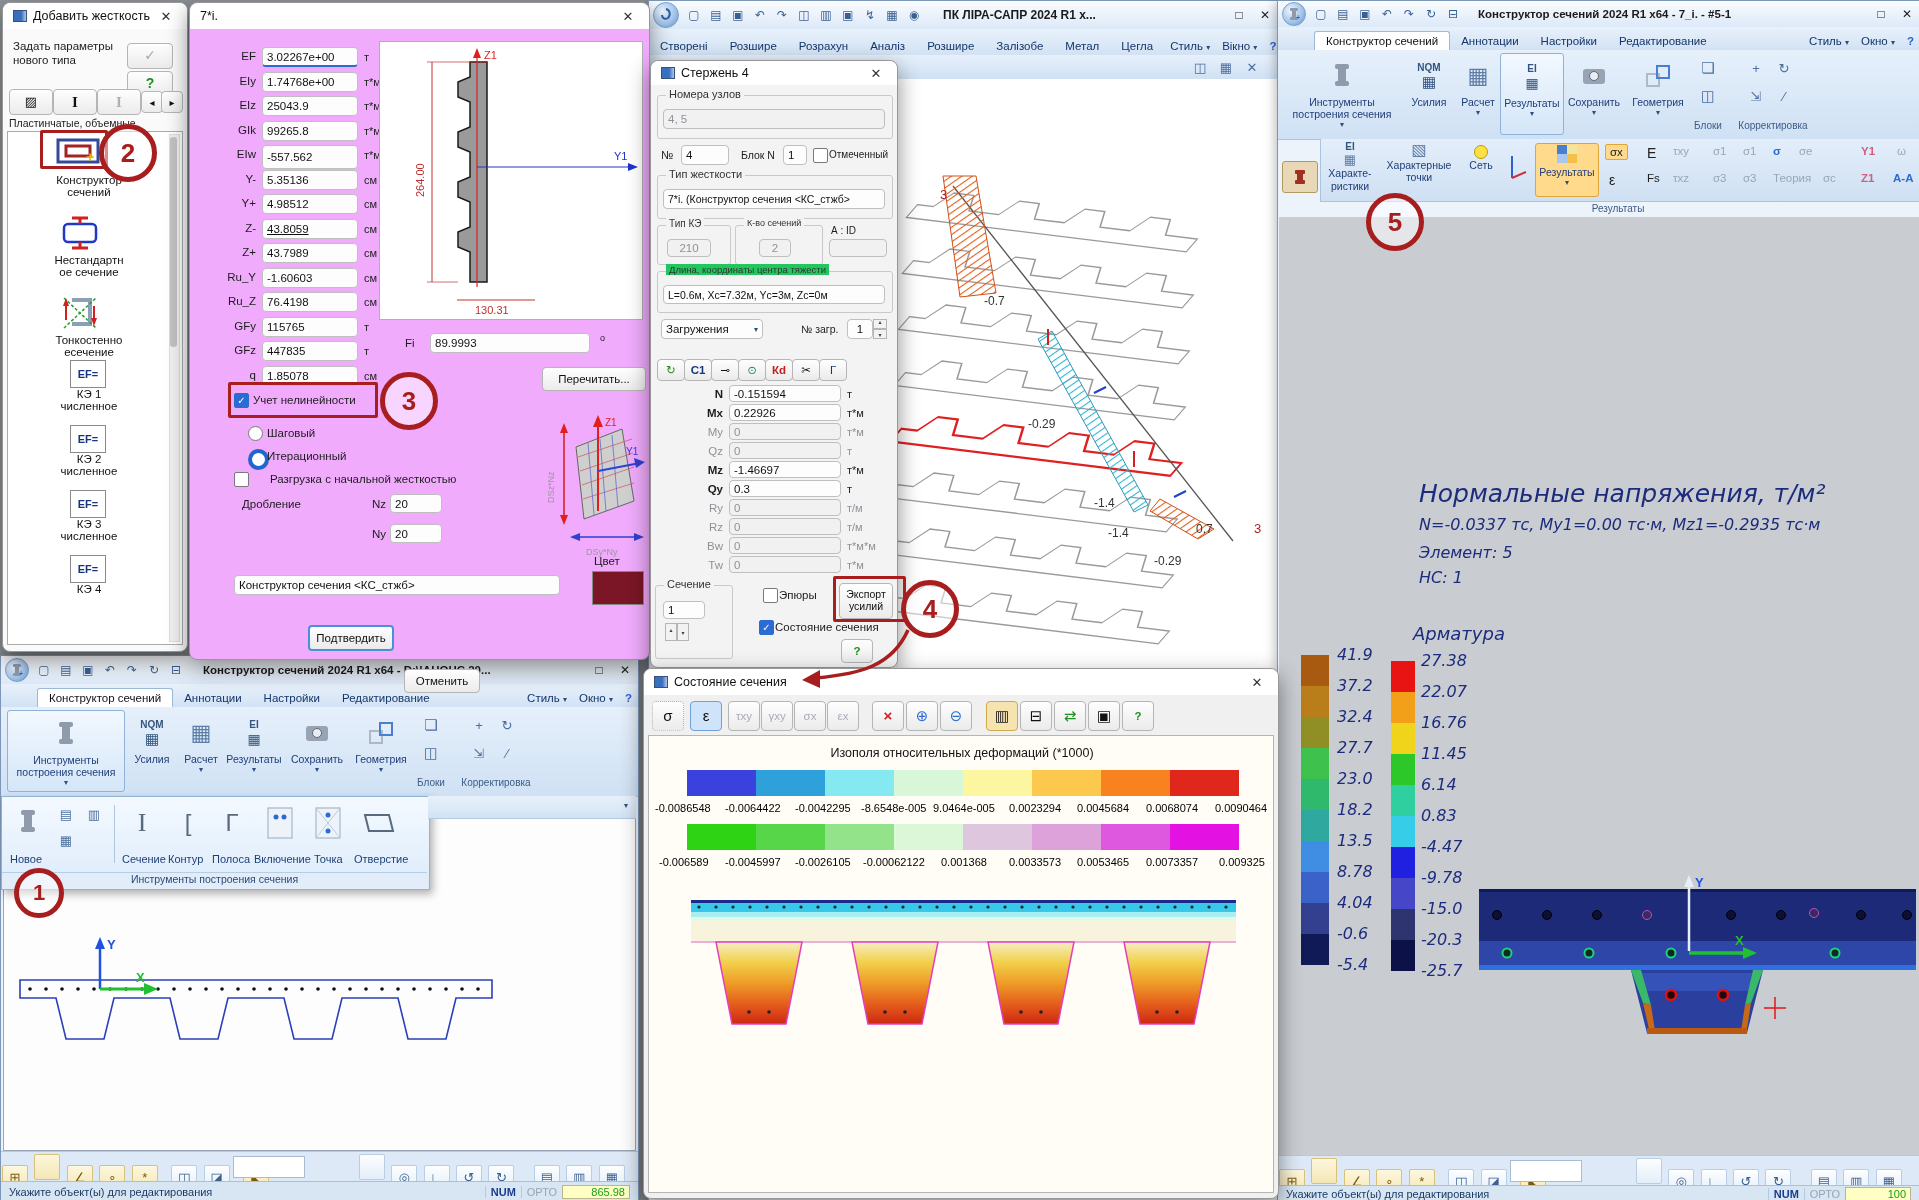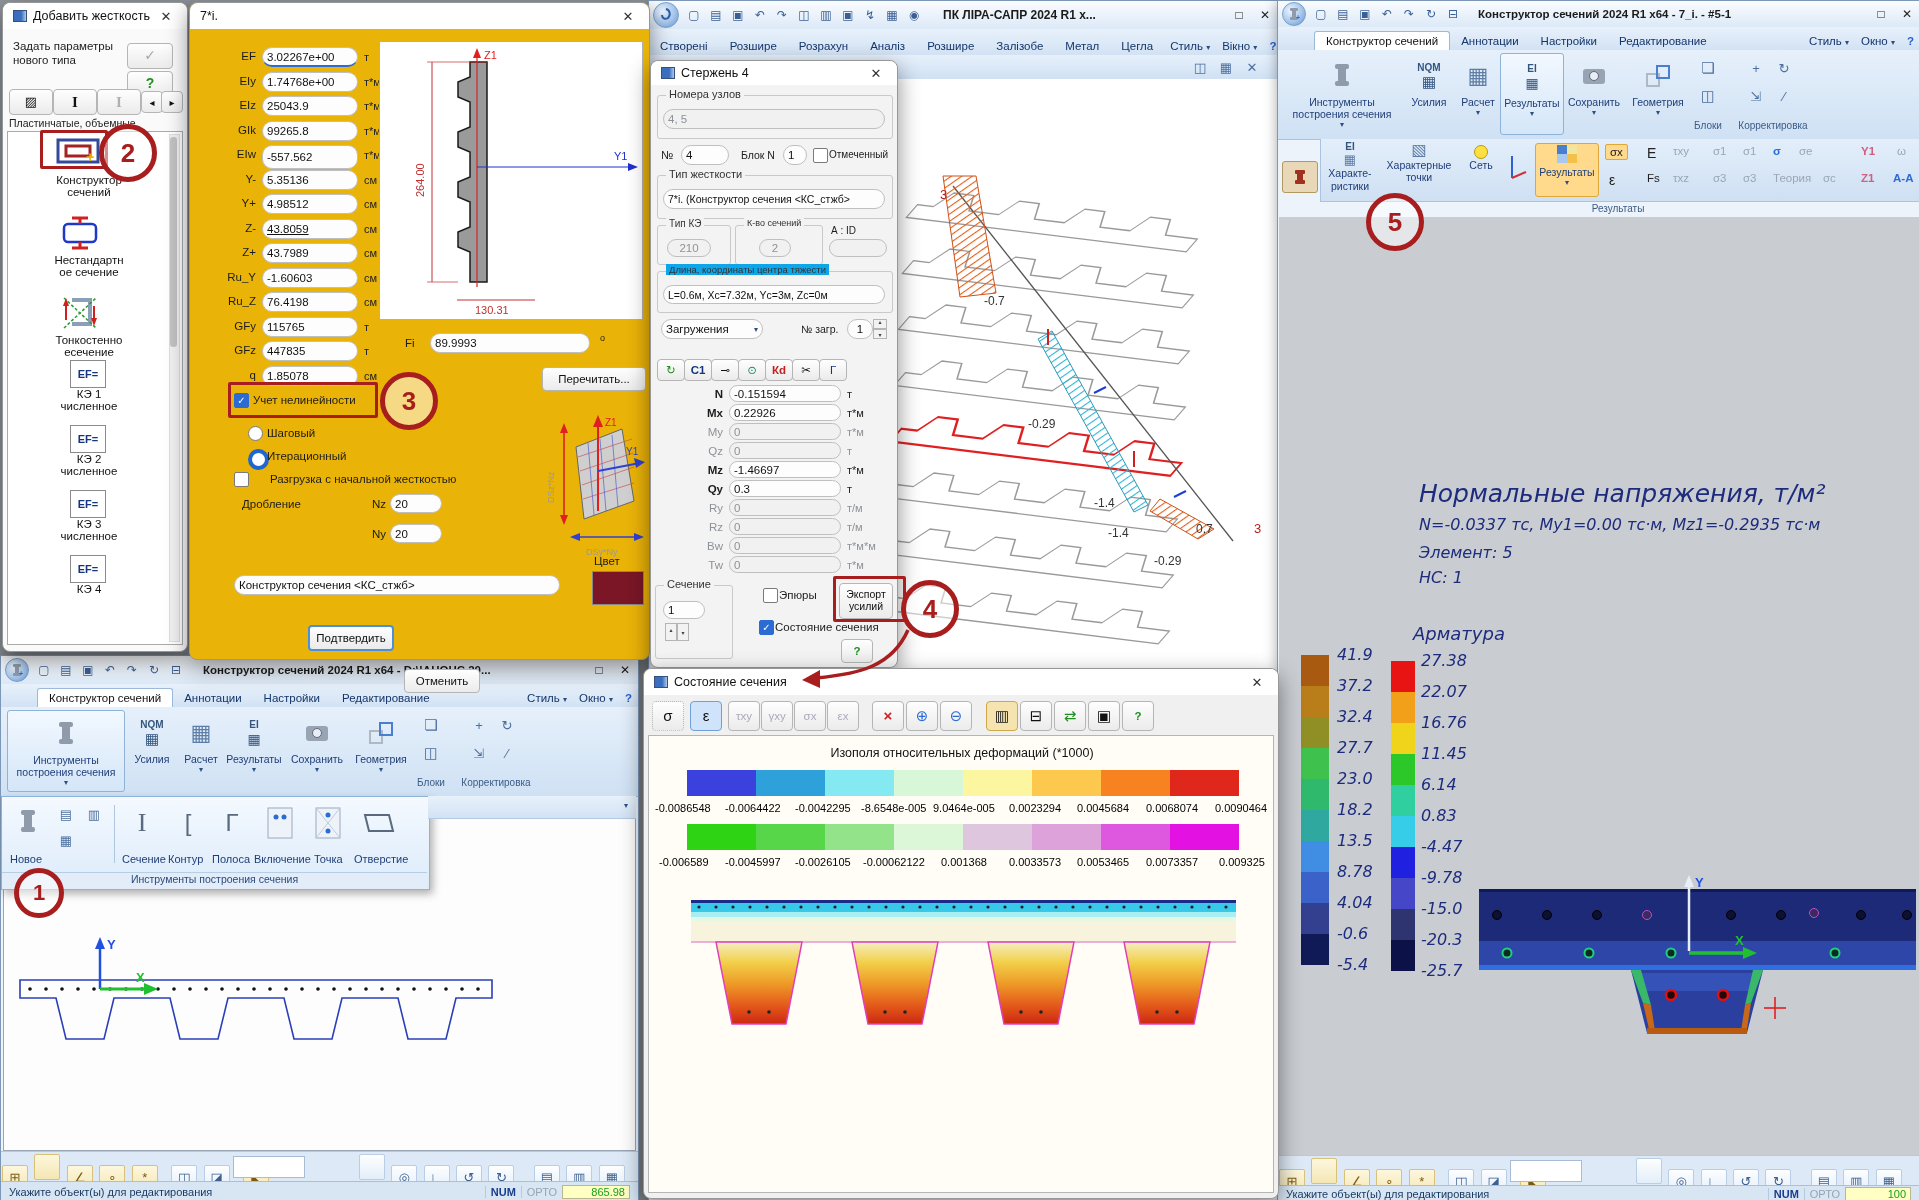--- a/index.html
+++ b/index.html
@@ -24,21 +24,21 @@
   .dd{font-size:8px;color:#2d4f80;}
   
   .dlg{position:absolute;background:#f5f5f5;border:1px solid #979797;border-radius:8px;box-shadow:0 8px 22px rgba(0,0,0,.45);}
   .dt{position:absolute;left:0;right:0;top:0;height:26px;background:#fff;border-radius:8px 8px 0 0;display:flex;align-items:center;padding:0 10px;font-size:12.5px;color:#111;box-sizing:border-box;}
   .dx{margin-left:auto;font-size:13px;color:#333;width:22px;text-align:center;}
   .grp{position:absolute;border:1px solid #c9c9c9;border-radius:3px;}
   .gl{position:absolute;top:-8px;left:8px;background:#f5f5f5;padding:0 3px;font-size:11px;color:#333;white-space:nowrap;}
   .lbl{position:absolute;font-size:11.5px;color:#1c1c1c;white-space:nowrap;}
   .lblr{text-align:right;}
   .dis{color:#8d9298!important;}
-  .fld{position:absolute;background:#fdfdfd;border:1px solid #bfbfbf;border-radius:10px;font-size:11.5px;color:#111;display:flex;align-items:center;padding:0 4px;box-sizing:border-box;overflow:hidden;white-space:nowrap;}
+  .fld{position:absolute;background:#fdfdfd;border:1px solid #bfbfbf;border-radius:4px;font-size:11.5px;color:#111;display:flex;align-items:center;padding:0 4px;box-sizing:border-box;overflow:hidden;white-space:nowrap;}
   .fld.gray{background:#f1f1f1;color:#8d9298;}
   .fld.foc{border-bottom:2px solid #2a6cd4;}
   .unit{position:absolute;font-size:11px;color:#222;white-space:nowrap;}
   .btn{position:absolute;background:linear-gradient(#fefefe,#ebebeb);border:1px solid #b5b5b5;border-radius:4px;font-size:11.5px;color:#111;display:flex;align-items:center;justify-content:center;text-align:center;line-height:1.1;}
   .btn.def{border:2px solid #4a90d9;}
   .cb{position:absolute;width:13px;height:13px;border:1px solid #7a7a7a;border-radius:2px;background:#fff;display:flex;align-items:center;justify-content:center;font-size:10px;color:#fff;}
   .cb.on{background:#2a6cd4;border-color:#2a6cd4;}
   .rb{position:absolute;width:13px;height:13px;border:1px solid #7a7a7a;border-radius:50%;background:#fff;}
   .rb.on{border:4px solid #1f66d0;}
   .spin{position:absolute;width:14px;display:flex;flex-direction:column;}
@@ -703,21 +703,21 @@
       <div class="abs" style="left:0;top:256px;width:162px;text-align:center;font-size:11.5px;color:#111;"><span>КЭ 1</span><br><span>численное</span></div>
       <div class="abs" style="left:62px;top:293px;width:34px;height:26px;background:#fff;border:1.5px solid #8a8a8a;display:flex;align-items:center;justify-content:center;font-size:11px;font-weight:bold;color:#16357f;">EF=</div>
       <div class="abs" style="left:0;top:321px;width:162px;text-align:center;font-size:11.5px;color:#111;"><span>КЭ 2</span><br><span>численное</span></div>
       <div class="abs" style="left:62px;top:358px;width:34px;height:26px;background:#fff;border:1.5px solid #8a8a8a;display:flex;align-items:center;justify-content:center;font-size:11px;font-weight:bold;color:#16357f;">EF=</div>
       <div class="abs" style="left:0;top:386px;width:162px;text-align:center;font-size:11.5px;color:#111;"><span>КЭ 3</span><br><span>численное</span></div>
       <div class="abs" style="left:62px;top:423px;width:34px;height:26px;background:#fff;border:1.5px solid #8a8a8a;display:flex;align-items:center;justify-content:center;font-size:11px;font-weight:bold;color:#16357f;">EF=</div>
       <div class="abs" style="left:0;top:451px;width:162px;text-align:center;font-size:11.5px;color:#111;"><span>КЭ 4</span><br><span></span></div>
     </div>
   </div>
 
-  <div class="dlg" style="left:189px;top:2px;width:459px;height:656px;background:#eab308;">
+  <div class="dlg" style="left:189px;top:2px;width:459px;height:656px;background:#f0abfc;">
     <div class="dt">
       <span>7*i.</span>
       <span class="dx">✕</span>
     </div>
 
     <span class="lbl lblr" style="left:0;top:47px;width:66px;">EF</span>
       <div class="fld foc" style="left:72px;top:44px;width:96px;height:20px;">3.02267e+00</div>
       <span class="unit" style="left:174px;top:48px;">т</span>
     <span class="lbl lblr" style="left:0;top:72px;width:66px;">EIy</span>
       <div class="fld" style="left:72px;top:69px;width:96px;height:20px;">1.74768e+00</div>
@@ -857,21 +857,21 @@
         <span class="gl" style="background:#f3f3f3;font-size:10px;">Тип КЭ</span>
       </div>
     <div class="fld gray" style="left:16px;top:178px;width:44px;height:18px;justify-content:center;">210</div>
     <div class="grp" style="left:84px;top:164px;width:86px;height:38px;">
         <span class="gl" style="background:#f3f3f3;font-size:9px;">К-во сечений</span>
       </div>
     <div class="fld gray" style="left:108px;top:178px;width:32px;height:18px;justify-content:center;">2</div>
     <span class="lbl" style="left:180px;top:164px;font-size:10px;">А : ID</span>
     <div class="fld gray" style="left:178px;top:178px;width:58px;height:18px;"></div>
     <div class="grp" style="left:6px;top:210px;width:234px;height:40px;">
-        <span class="gl" style="background:#0ea5e9;font-size:9.5px;">Длина, координаты центра тяжести</span>
+        <span class="gl" style="background:#22c55e;font-size:9.5px;">Длина, координаты центра тяжести</span>
       </div>
     <div class="fld" style="left:12px;top:224px;width:222px;height:19px;font-size:10.5px;">L=0.6м, Xс=7.32м, Yс=3м, Zс=0м</div>
     <div class="fld" style="left:10px;top:258px;width:102px;height:20px;justify-content:space-between;">
         <span>Загружения</span>
         <span class="dd">▾</span>
       </div>
     <span class="lbl" style="left:150px;top:262px;font-size:10.5px;">№ загр.</span>
     <div class="fld" style="left:196px;top:258px;width:26px;height:20px;justify-content:center;">1</div>
     <span class="spin" style="left:222px;top:258px;height:20px;">
         <span style="transform:rotate(180deg);">▾</span>

